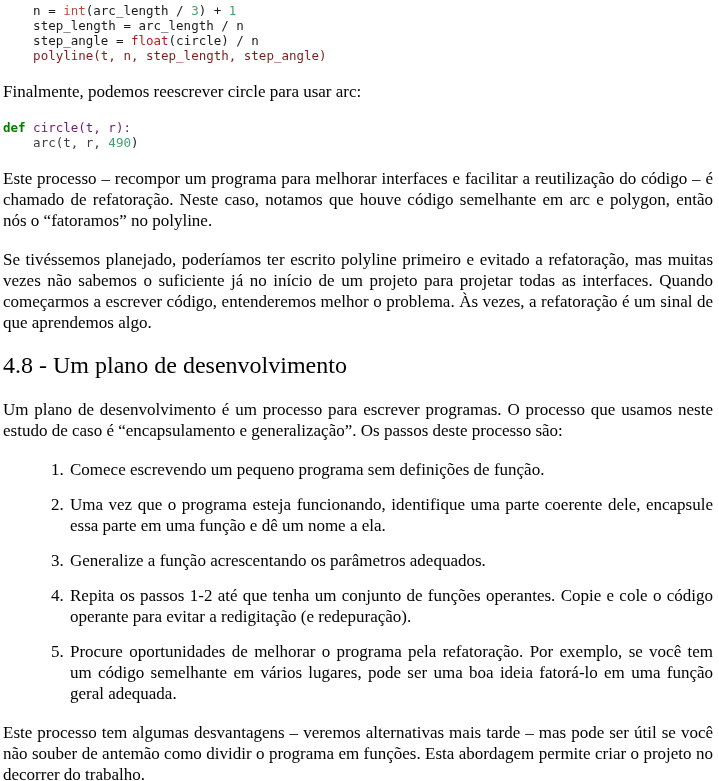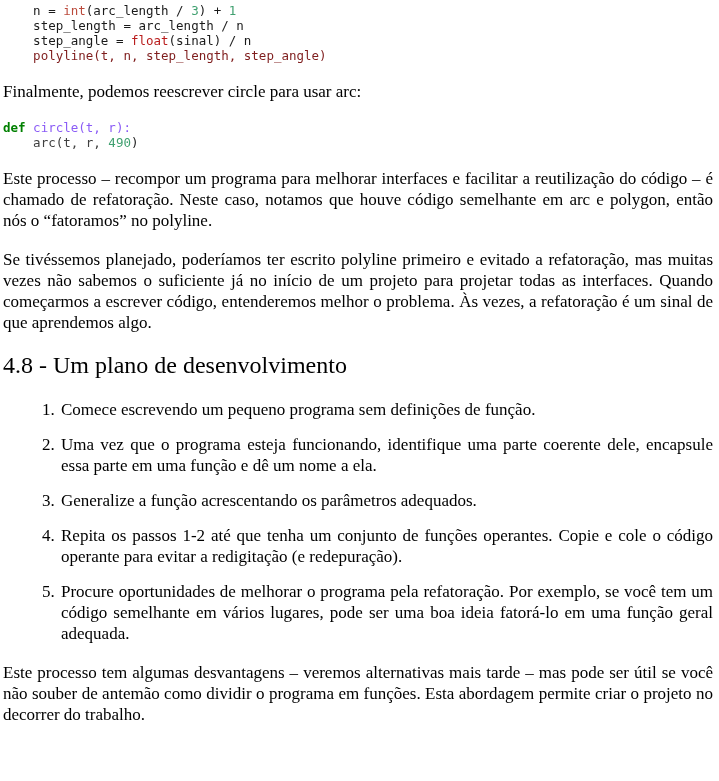--- a/index.html
+++ b/index.html
@@ -32,45 +32,46 @@
     line-height: 28px;
     font-weight: normal;
     margin: 16px 0 20px 0;
   }
   ol {
     margin: 18px 0 18px 0;
     padding: 0 0 0 56px;
   }
   li {
     text-align: justify;
-    margin: 0 0 14px 0;
+    margin: 0 0 14px 9px;
     padding-left: 2px;
   }
 </style>
 </head>
 <body>
 
 <main>
 
   <pre><span style="color: rgb(26, 26, 26);">    n = </span><span style="color: rgb(187, 75, 60);">int</span><span style="color: rgb(26, 26, 26); text-align: center;">(arc_length / </span><span style="color: rgb(64, 160, 112);">3</span><span style="color: rgb(26, 26, 26);">) + </span><span style="color: rgb(64, 160, 112);">1</span>
 <span style="color: rgb(26, 26, 26);">    step_length = arc_length / n</span>
-<span style="color: rgb(26, 26, 26);">    step_angle = </span><span style="color: #b91c1c;">float</span><span style="color: rgb(26, 26, 26);">(sinal) / n</span>
+<span style="color: rgb(26, 26, 26);">    step_angle = </span><span style="color: #b91c1c;">float</span><span style="color: rgb(26, 26, 26);">(circle) / n</span>
 <span style="color: #7f1d1d;">    polyline(t, n, step_length, step_angle)</span></pre>
 
   <p class="para">Finalmente, podemos reescrever circle para usar arc:</p>
 
-  <pre><span style="color: rgb(0, 128, 0); font-weight: bold;">def</span><span style="color: #8b5cf6;"> circle(t, r):</span>
+  <pre><span style="color: rgb(0, 128, 0); font-weight: bold;">def</span><span style="color: #701a75;"> circle(t, r):</span>
 <span style="color: #404040;">    arc(t, r, </span><span style="color: rgb(64, 160, 112);">490</span><span style="color: rgb(26, 26, 26);">)</span></pre>
 
   <p class="para">Este processo – recompor um programa para melhorar interfaces e facilitar a reutilização do código – é chamado de refatoração. Neste caso, notamos que houve código semelhante em arc e polygon, então nós o “fatoramos” no polyline.</p>
 
   <p class="para">Se tivéssemos planejado, poderíamos ter escrito polyline primeiro e evitado a refatoração, mas muitas vezes não sabemos o suficiente já no início de um projeto para projetar todas as interfaces. Quando começarmos a escrever código, entenderemos melhor o problema. Às vezes, a refatoração é um sinal de que aprendemos algo.</p>
 
   <h2>4.8 - Um plano de desenvolvimento</h2>
 
+  <p class="para">Um plano de desenvolvimento é um processo para escrever programas. O processo que usamos neste estudo de caso é “encapsulamento e generalização”. Os passos deste processo são:</p>
 
   <ol>
       <li>Comece escrevendo um pequeno programa sem definições de função.</li>
       <li>Uma vez que o programa esteja funcionando, identifique uma parte coerente dele, encapsule essa parte em uma função e dê um nome a ela.</li>
       <li>Generalize a função acrescentando os parâmetros adequados.</li>
       <li>Repita os passos 1-2 até que tenha um conjunto de funções operantes. Copie e cole o código operante para evitar a redigitação (e redepuração).</li>
       <li>Procure oportunidades de melhorar o programa pela refatoração. Por exemplo, se você tem um código semelhante em vários lugares, pode ser uma boa ideia fatorá-lo em uma função geral adequada.</li>
     </ol>
 
   <p class="para">Este processo tem algumas desvantagens – veremos alternativas mais tarde – mas pode ser útil se você não souber de antemão como dividir o programa em funções. Esta abordagem permite criar o projeto no decorrer do trabalho.</p>

